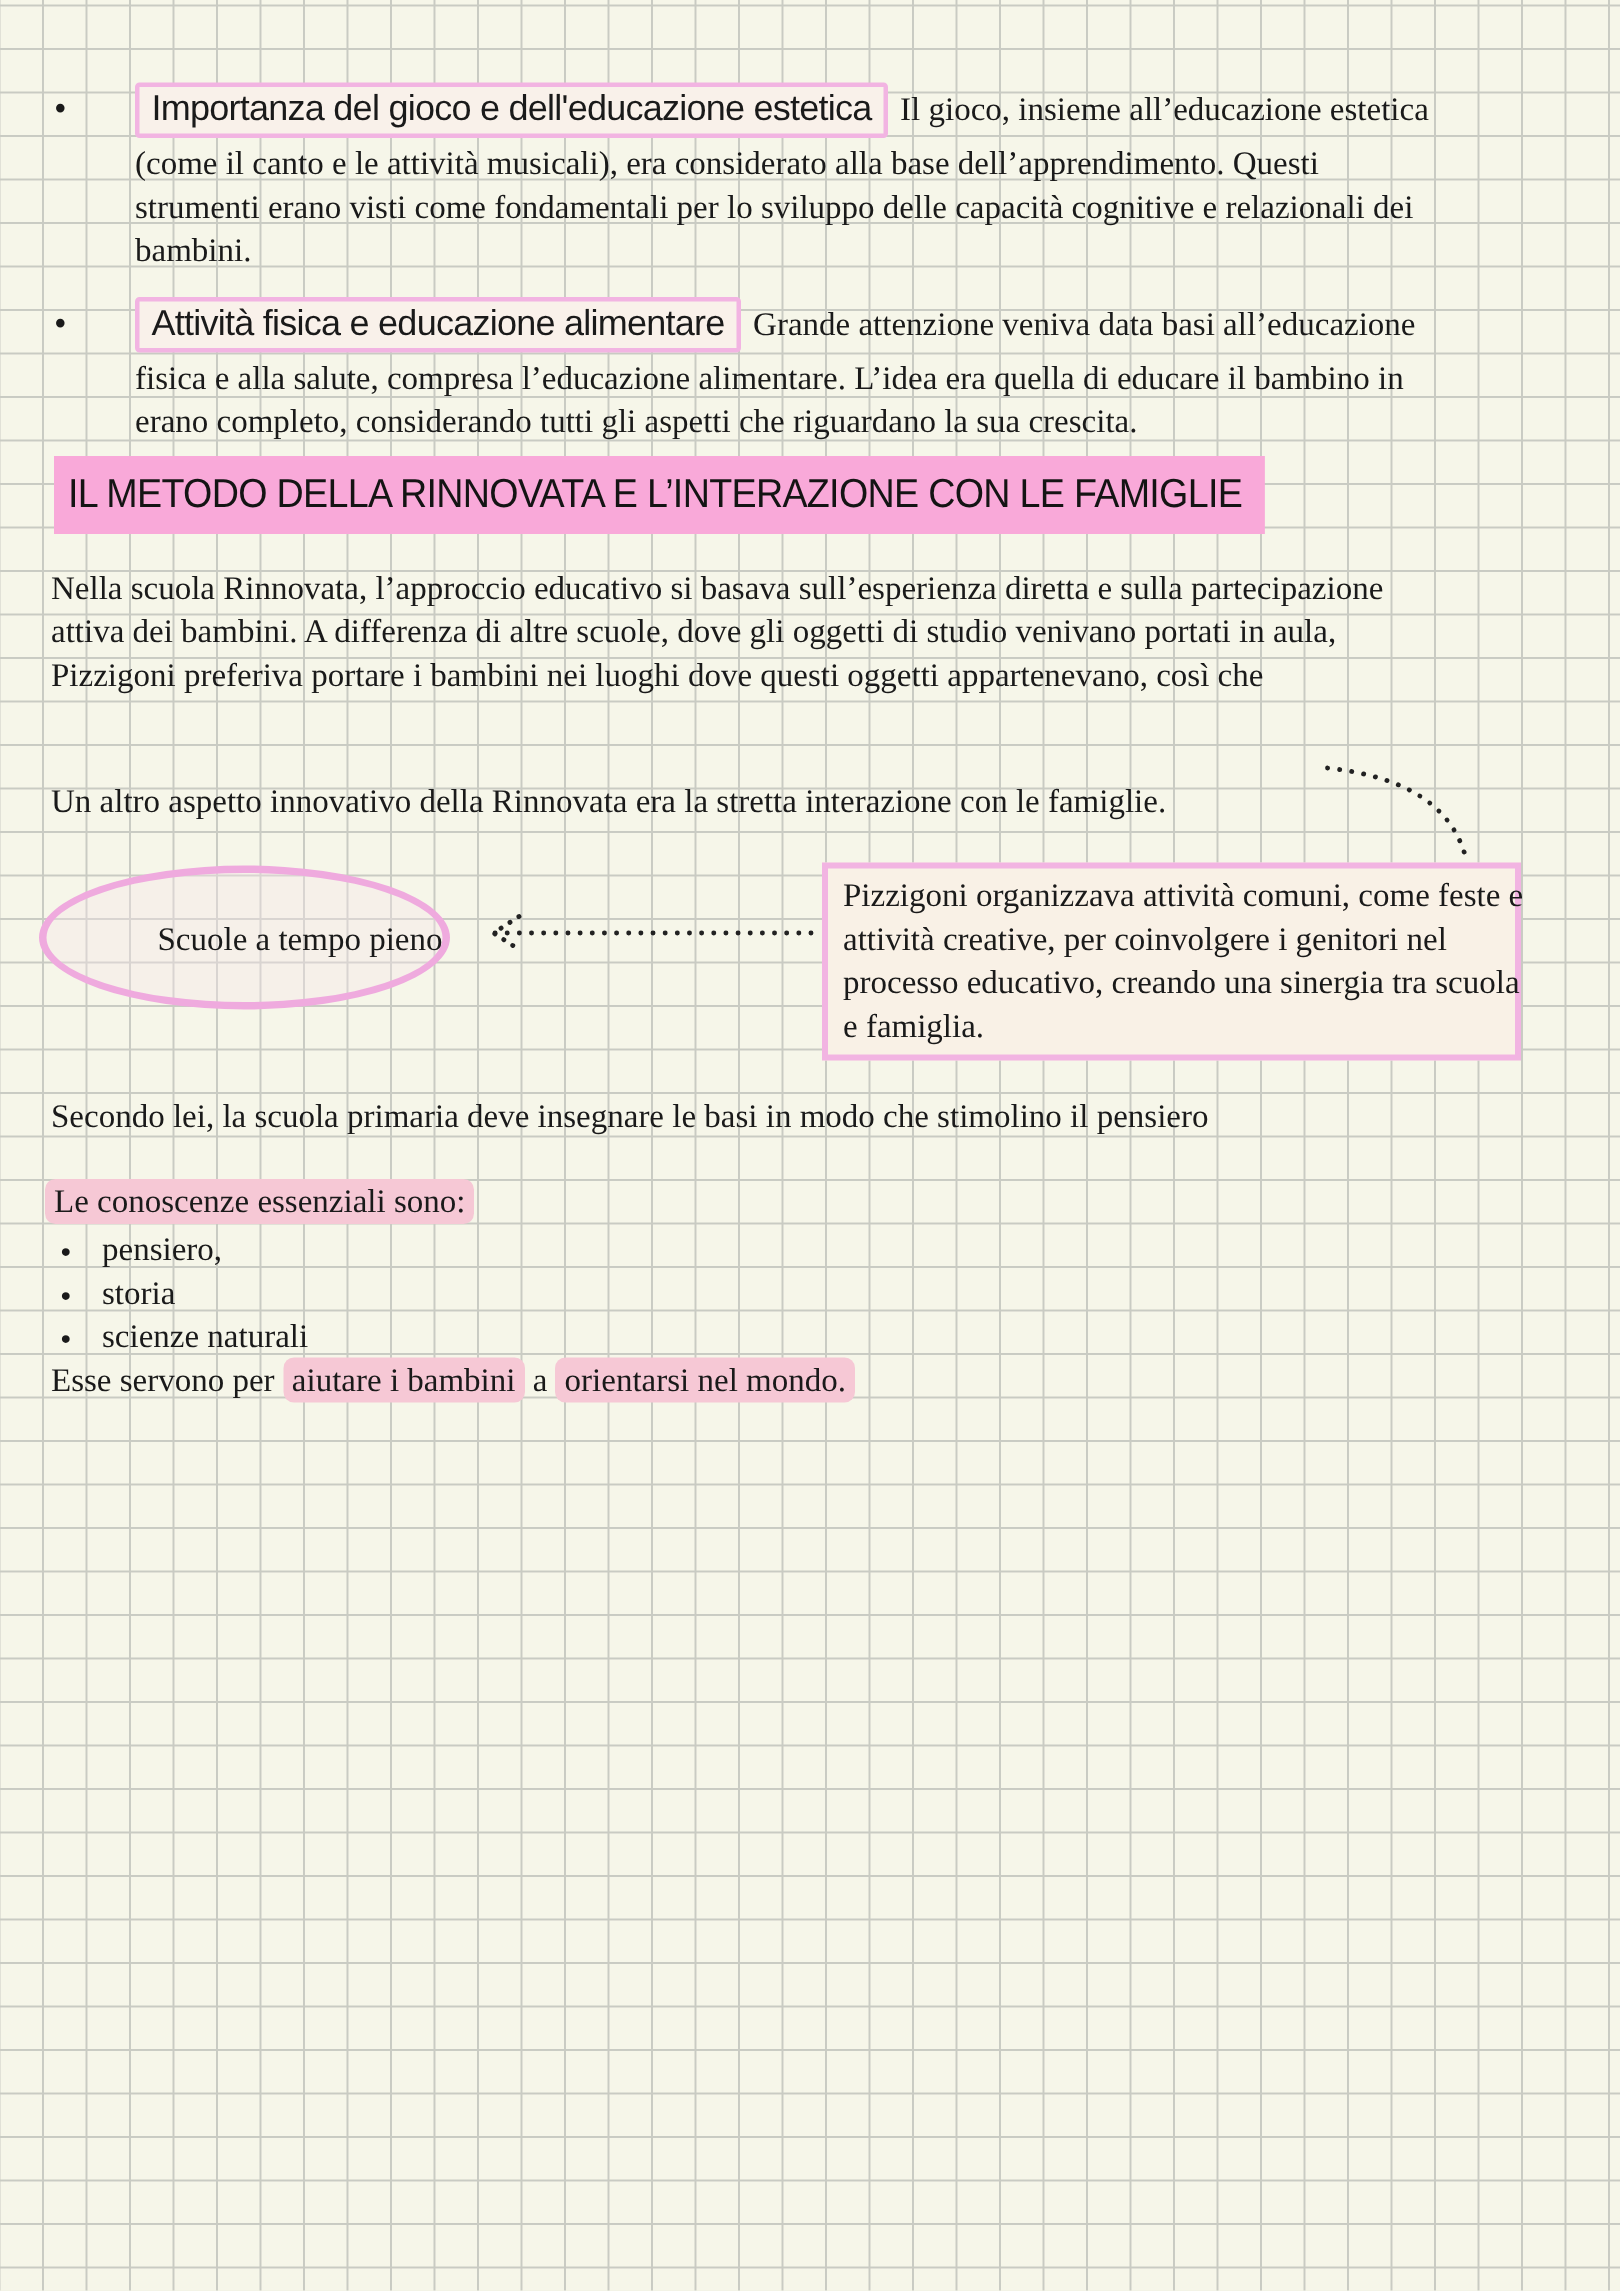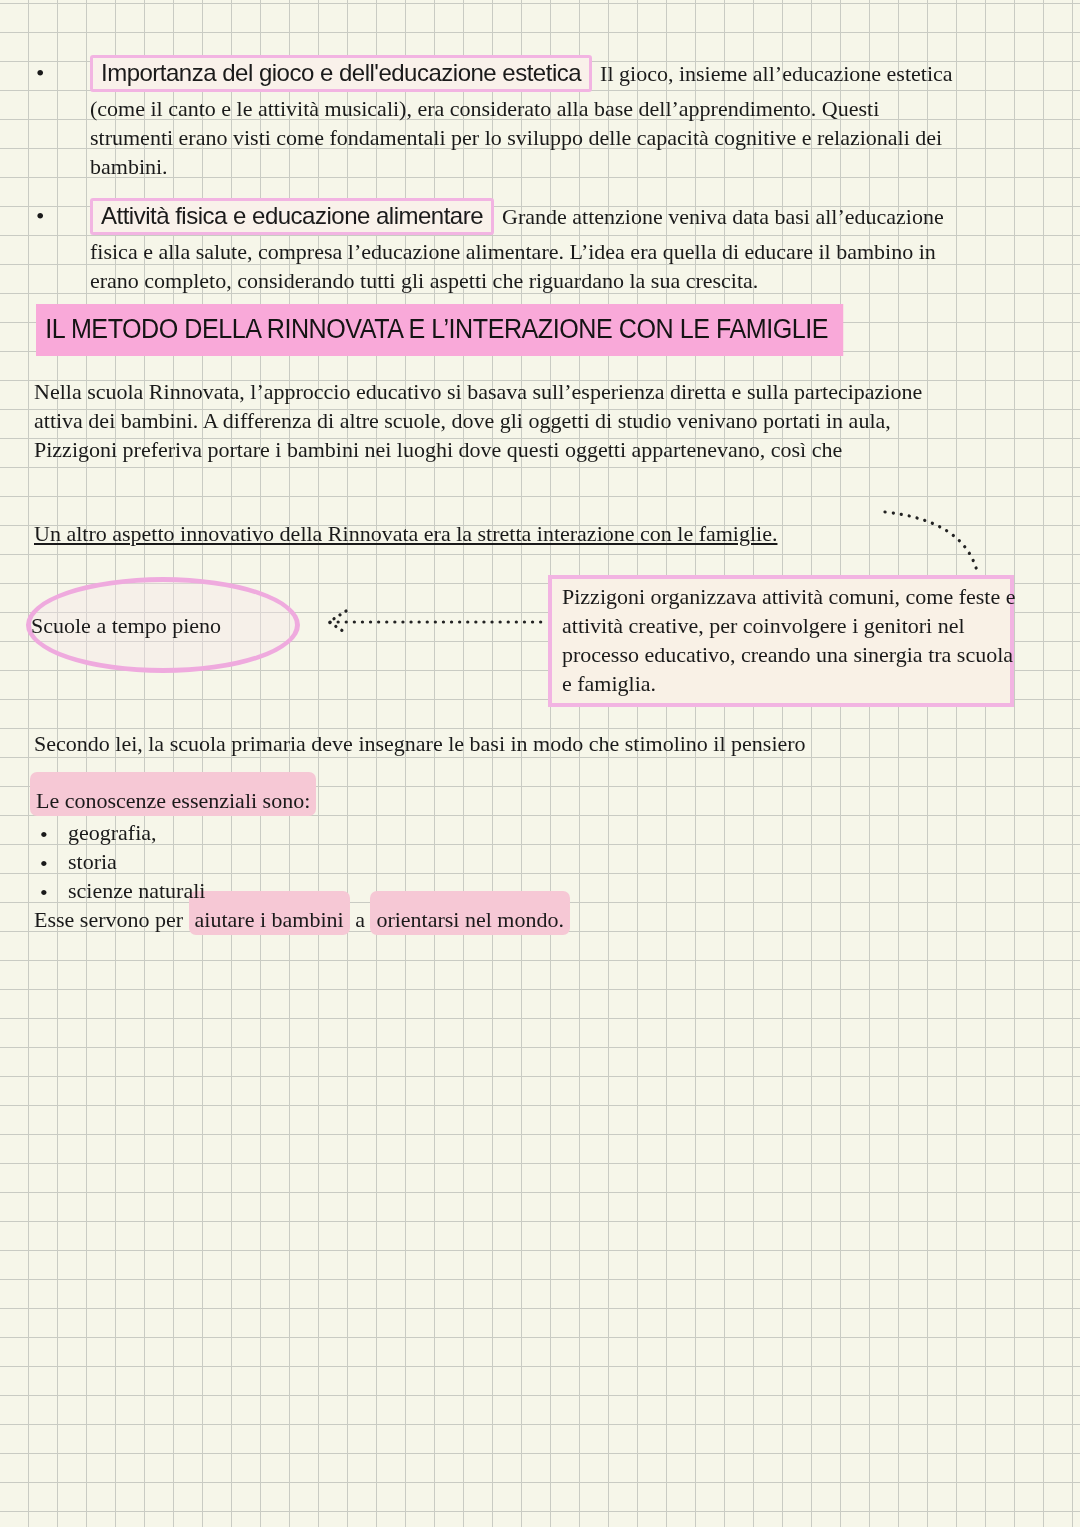--- a/index.html
+++ b/index.html
@@ -52,51 +52,51 @@
     font-family:"Liberation Sans", sans-serif;
     font-size:27px;line-height:31px;
     letter-spacing:-0.5px;
     white-space:nowrap;
     transform:scaleX(0.93);
     transform-origin:left top;
     color:#141414;
   }
 
   #para1{position:absolute;left:34px;top:377px;width:1020px;}
-  #para2{position:absolute;left:34px;top:519px;width:1020px;text-decoration:underline;}
+  #para2{position:absolute;left:34px;top:519px;width:1020px;}
   #para3{position:absolute;left:34px;top:729px;width:1020px;}
 
   
   #ellipse{
     position:absolute;left:26px;top:577px;width:264px;height:86px;
     border:5px solid #efaade;
     border-radius:50%;
     background:rgba(247,230,236,0.35);
-    display:flex;align-items:center;justify-content:flex-start;
+    display:flex;align-items:center;justify-content:flex-end;
   }
   #ellipse .serif{white-space:nowrap;}
 
   
   #pinkbox{
     position:absolute;left:548px;top:575px;width:466px;
     box-sizing:border-box;
     border:4px solid #f2b4e2;
     background:#f9f1e6;
     padding:3px 10px 5px 10px;
   }
 
   
   #connectors{position:absolute;left:300px;top:495px;width:700px;height:170px;pointer-events:none;}
 
   
   #knowledge{position:absolute;left:28px;top:786px;width:1020px;}
   .hl{
     background:#f6c8d5;
     border-radius:7px;
-    padding:16px 6px 3px 6px;
+    padding:2px 6px 3px 6px;
   }
   .k-intro{margin-left:2px;margin-bottom:3px;}
   .k-item{position:relative;padding-left:40px;}
   .k-item::before{
     content:"\2022";
     position:absolute;left:12px;top:2px;
     font-size:22px;color:#1a1a1a;
   }
   .k-outro{margin-left:6px;margin-top:0px;}
 </style>
@@ -156,19 +156,19 @@
   </div>
 
   <div id="para3" class="serif">
     <div class="line">Secondo lei, la scuola primaria deve insegnare le basi in modo che stimolino il pensiero</div>
   </div>
 
   <div id="knowledge" class="serif">
     <div class="k-intro">
       <span class="hl">Le conoscenze essenziali sono:</span>
     </div>
-    <div class="k-item">geografia,</div>
+    <div class="k-item">pensiero,</div>
     <div class="k-item">storia</div>
     <div class="k-item">scienze naturali</div>
     <div class="k-outro"><span>Esse servono per </span><span class="hl">aiutare i bambini</span><span> a </span><span class="hl">orientarsi nel mondo.</span></div>
   </div>
 
 </div>
 
 </body></html>

